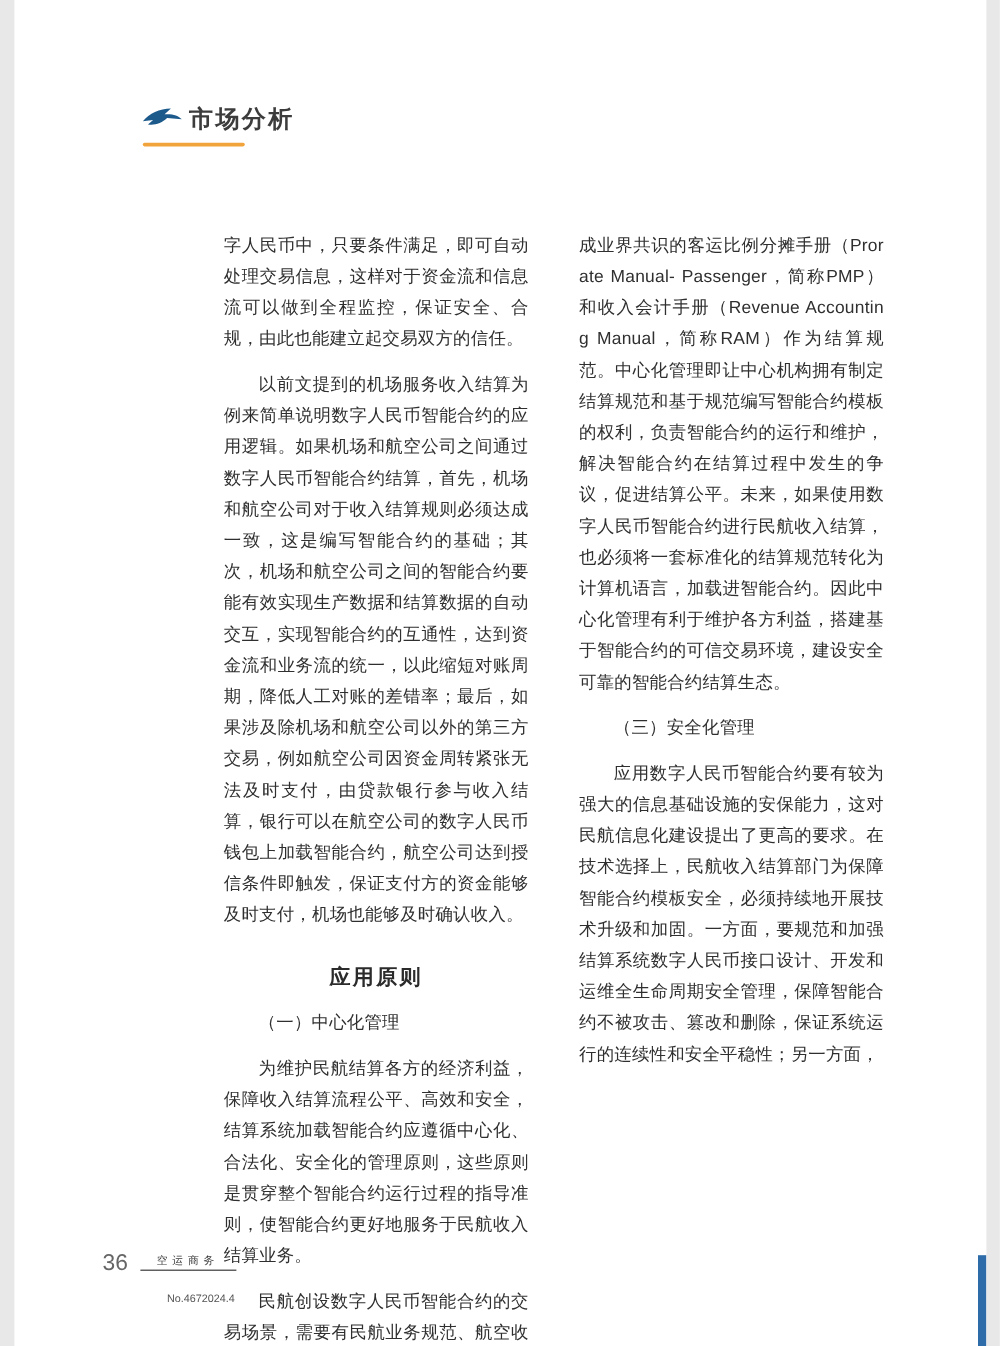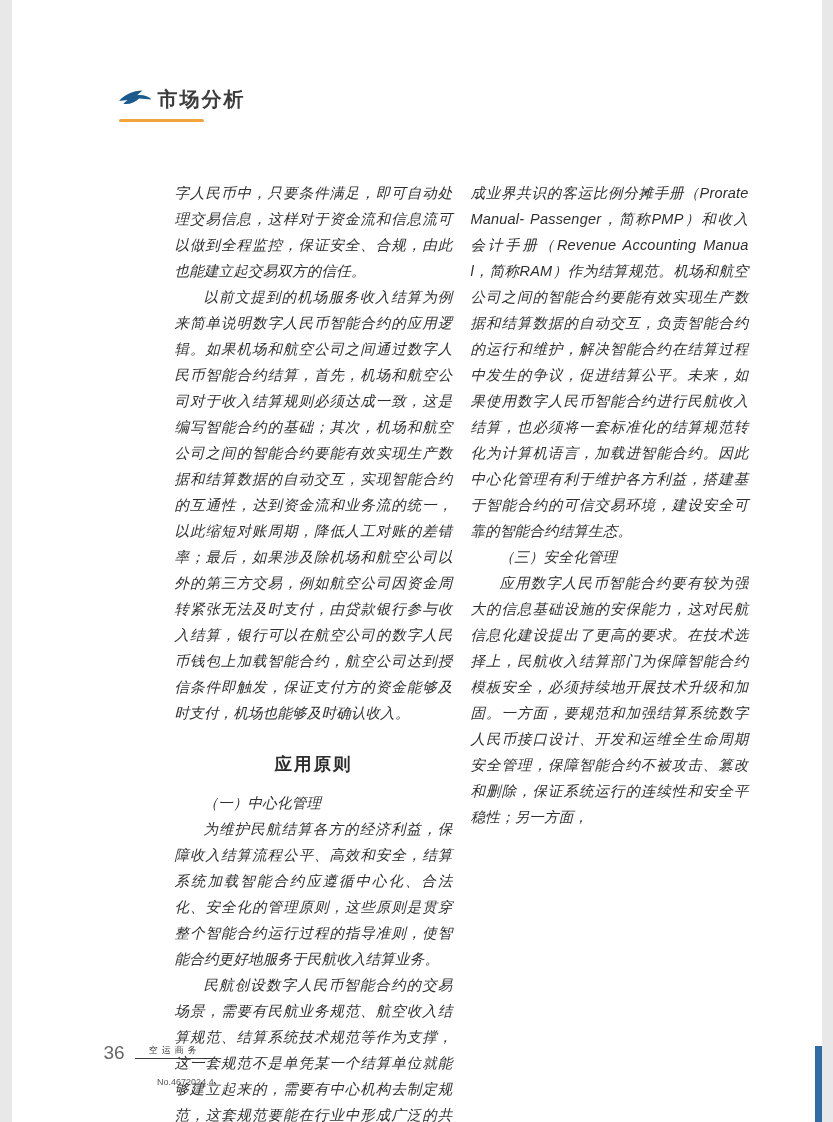--- a/index.html
+++ b/index.html
@@ -23,37 +23,36 @@
     position:absolute;left:107px;top:119px;
     width:85px;height:3px;border-radius:2px;
   }
   
   .article{
     position:absolute;left:163px;top:180px;width:574px;
     display:flex;gap:18px;
   }
   .col{width:278px;}
   .col p{
-    margin:0;
+    margin:12px;
     font-size:14.5px;line-height:26px;
     text-align:justify;
     letter-spacing:0.2px;
     word-break:break-all;
-    font-style:italic;
   }
   .col p.indent{text-indent:2em;}
   .col h2{
     margin:25px 0 13px 0;
     font-size:17.5px;line-height:26px;
     font-weight:700;text-align:center;
     letter-spacing:2px;color:#2b2b2b;
   }
   
   .footer{
-    position:absolute;left:92px;top:1042px;
+    position:absolute;left:74px;top:1042px;
     display:flex;align-items:flex-start;
   }
   .page-number{font-size:19px;color:#666;line-height:22px;}
   .footer-journal{margin-left:10px;margin-top:2px;width:80px;text-align:center;}
   .journal-name{
     font-size:9px;color:#3a3a3a;letter-spacing:4px;
     padding:0 2px 1px 2px;border-bottom:1px solid #3a3a3a;
     white-space:nowrap;
     text-align:center;
   }
@@ -82,21 +81,21 @@
   <div class="article">
     <div class="col">
       <p>字人民币中，只要条件满足，即可自动处理交易信息，这样对于资金流和信息流可以做到全程监控，保证安全、合规，由此也能建立起交易双方的信任。</p>
       <p class="indent">以前文提到的机场服务收入结算为例来简单说明数字人民币智能合约的应用逻辑。如果机场和航空公司之间通过数字人民币智能合约结算，首先，机场和航空公司对于收入结算规则必须达成一致，这是编写智能合约的基础；其次，机场和航空公司之间的智能合约要能有效实现生产数据和结算数据的自动交互，实现智能合约的互通性，达到资金流和业务流的统一，以此缩短对账周期，降低人工对账的差错率；最后，如果涉及除机场和航空公司以外的第三方交易，例如航空公司因资金周转紧张无法及时支付，由贷款银行参与收入结算，银行可以在航空公司的数字人民币钱包上加载智能合约，航空公司达到授信条件即触发，保证支付方的资金能够及时支付，机场也能够及时确认收入。</p>
       <h2>应用原则</h2>
       <p class="indent">（一）中心化管理</p>
       <p class="indent">为维护民航结算各方的经济利益，保障收入结算流程公平、高效和安全，结算系统加载智能合约应遵循中心化、合法化、安全化的管理原则，这些原则是贯穿整个智能合约运行过程的指导准则，使智能合约更好地服务于民航收入结算业务。</p>
       <p class="indent">民航创设数字人民币智能合约的交易场景，需要有民航业务规范、航空收入结算规范、结算系统技术规范等作为支撑，这一套规范不是单凭某一个结算单位就能够建立起来的，需要有中心机构去制定规范，这套规范要能在行业中形成广泛的共识和互信。比如在国际联运收入结算中，IATA就制定了达</p>
     </div>
     <div class="col">
-      <p>成业界共识的客运比例分摊手册（Prorate Manual- Passenger，简称PMP）和收入会计手册（Revenue Accounting Manual，简称RAM）作为结算规范。机场和航空公司之间的智能合约要能有效实现生产数据和结算数据的自动交互，负责智能合约的运行和维护，解决智能合约在结算过程中发生的争议，促进结算公平。未来，如果使用数字人民币智能合约进行民航收入结算，也必须将一套标准化的结算规范转化为计算机语言，加载进智能合约。因此中心化管理有利于维护各方利益，搭建基于智能合约的可信交易环境，建设安全可靠的智能合约结算生态。</p>
+      <p>成业界共识的客运比例分摊手册（Prorate Manual- Passenger，简称PMP）和收入会计手册（Revenue Accounting Manual，简称RAM）作为结算规范。中心化管理即让中心机构拥有制定结算规范和基于规范编写智能合约模板的权利，负责智能合约的运行和维护，解决智能合约在结算过程中发生的争议，促进结算公平。未来，如果使用数字人民币智能合约进行民航收入结算，也必须将一套标准化的结算规范转化为计算机语言，加载进智能合约。因此中心化管理有利于维护各方利益，搭建基于智能合约的可信交易环境，建设安全可靠的智能合约结算生态。</p>
       <p class="indent">（三）安全化管理</p>
       <p class="indent">应用数字人民币智能合约要有较为强大的信息基础设施的安保能力，这对民航信息化建设提出了更高的要求。在技术选择上，民航收入结算部门为保障智能合约模板安全，必须持续地开展技术升级和加固。一方面，要规范和加强结算系统数字人民币接口设计、开发和运维全生命周期安全管理，保障智能合约不被攻击、篡改和删除，保证系统运行的连续性和安全平稳性；另一方面，</p>
     </div>
   </div>
 
   <div class="footer">
     <span class="page-number">36</span>
     <div class="footer-journal">
       <div class="journal-name">空运商务</div>
       <div class="journal-issue">

